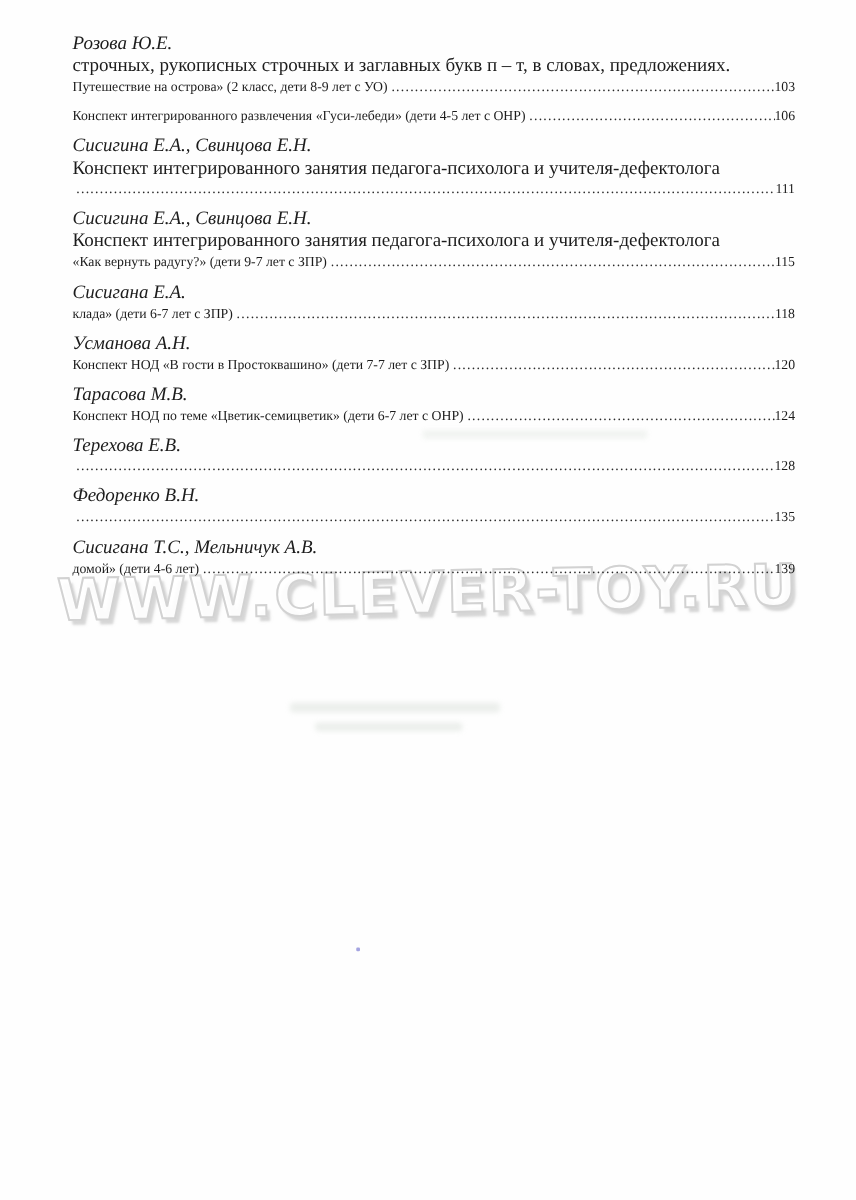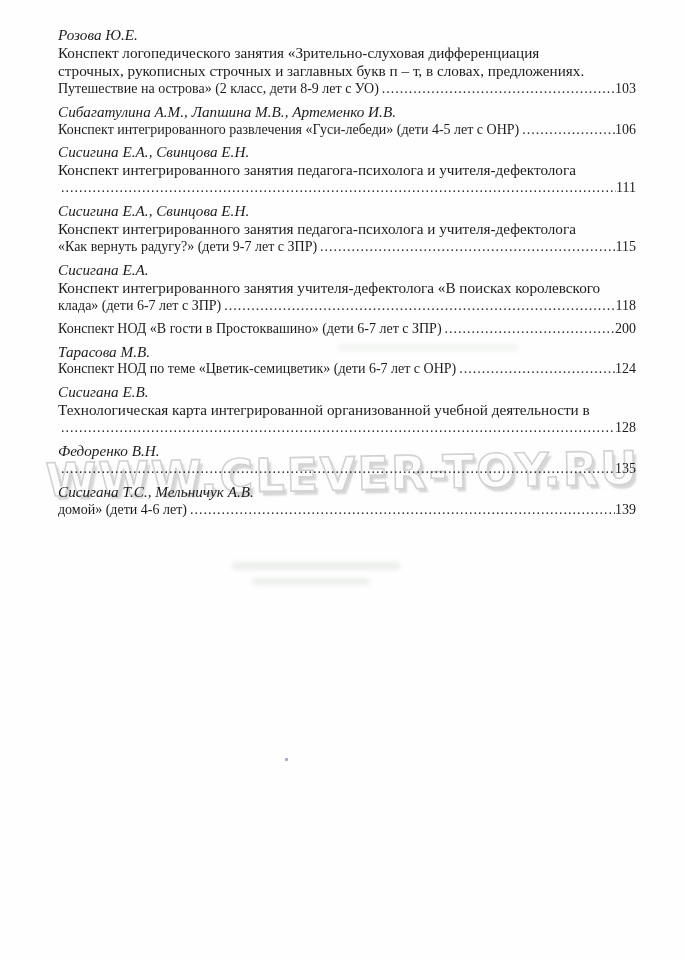--- a/index.html
+++ b/index.html
@@ -33,21 +33,21 @@
     white-space: nowrap;
   }
   .line {
     font-size: 15.2px;
     line-height: 17.9px;
     white-space: nowrap;
   }
   .lastline {
     display: flex;
     align-items: baseline;
-    font-size: 14px;
+    font-size: 11px;
     line-height: 17.9px;
   }
   .lastline .ltext {
     white-space: nowrap;
   }
   .dots {
     flex: 1 1 auto;
     overflow: hidden;
     white-space: nowrap;
     margin-left: 3px;
@@ -97,31 +97,29 @@
 </head>
 <body>
 
 <div class="page">
 
   <div class="watermark">WWW.CLEVER-TOY.RU</div>
 
   <div class="toc">
   <div class="entry">
     <div class="authors">Розова Ю.Е.</div>
-  <div class="line">Конспект логопедического занятия «Зрительно-слуховая дифференциация</div>
         <div class="line">строчных, рукописных строчных и заглавных букв п – т, в словах, предложениях.</div>
         <div class="lastline">
           <span class="ltext">Путешествие на острова» (2 класс, дети 8-9 лет с УО) </span>
           <span class="dots">........................................................................................................................................................................................................</span>
           <span class="pagenum">103</span>
         </div>
       </div>
 
   <div class="entry">
-    <div class="authors">Сибагатулина А.М., Лапшина М.В., Артеменко И.В.</div>
   <div class="lastline">
           <span class="ltext">Конспект интегрированного развлечения «Гуси-лебеди» (дети 4-5 лет с ОНР) </span>
           <span class="dots">........................................................................................................................................................................................................</span>
           <span class="pagenum">106</span>
         </div>
       </div>
 
   <div class="entry">
     <div class="authors">Сисигина Е.А., Свинцова Е.Н.</div>
   <div class="line">Конспект интегрированного занятия педагога-психолога и учителя-дефектолога</div>
@@ -136,48 +134,47 @@
   <div class="line">Конспект интегрированного занятия педагога-психолога и учителя-дефектолога</div>
         <div class="lastline">
           <span class="ltext">«Как вернуть радугу?» (дети 9-7 лет с ЗПР) </span>
           <span class="dots">........................................................................................................................................................................................................</span>
           <span class="pagenum">115</span>
         </div>
       </div>
 
   <div class="entry">
     <div class="authors">Сисигана Е.А.</div>
-  <div class="line">Конспект интегрированного занятия учителя-дефектолога «В поисках королевского</div>
         <div class="lastline">
           <span class="ltext">клада» (дети 6-7 лет с ЗПР) </span>
           <span class="dots">........................................................................................................................................................................................................</span>
           <span class="pagenum">118</span>
         </div>
       </div>
 
   <div class="entry">
-  <div class="lastline">
-          <span class="ltext">Конспект НОД «В гости в Простоквашино» (дети 6-7 лет с ЗПР) </span>
-          <span class="dots">........................................................................................................................................................................................................</span>
-          <span class="pagenum">200</span>
+    <div class="authors">Усманова А.Н.</div>
+  <div class="lastline">
+          <span class="ltext">Конспект НОД «В гости в Простоквашино» (дети 7-7 лет с ЗПР) </span>
+          <span class="dots">........................................................................................................................................................................................................</span>
+          <span class="pagenum">120</span>
         </div>
       </div>
 
   <div class="entry">
     <div class="authors">Тарасова М.В.</div>
   <div class="lastline">
           <span class="ltext">Конспект НОД по теме «Цветик-семицветик» (дети 6-7 лет с ОНР) </span>
           <span class="dots">........................................................................................................................................................................................................</span>
           <span class="pagenum">124</span>
         </div>
       </div>
 
   <div class="entry">
-    <div class="authors">Сисигана Е.В.</div>
-  <div class="line">Технологическая карта интегрированной организованной учебной деятельности в</div>
+    <div class="authors">Терехова Е.В.</div>
         <div class="lastline">
           <span class="dots">........................................................................................................................................................................................................</span>
           <span class="pagenum">128</span>
         </div>
       </div>
 
   <div class="entry">
     <div class="authors">Федоренко В.Н.</div>
   <div class="lastline">
           <span class="dots">........................................................................................................................................................................................................</span>

